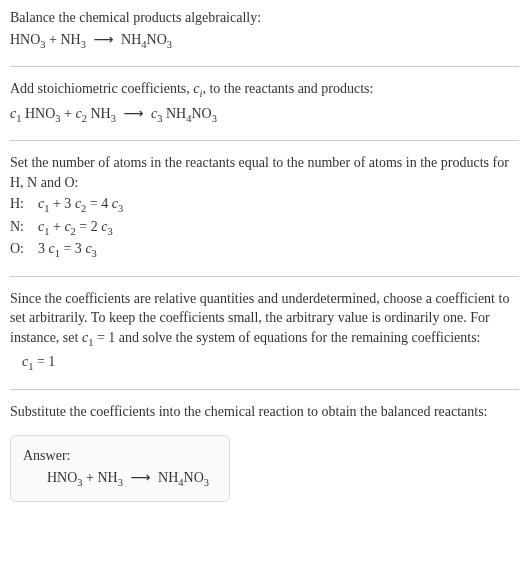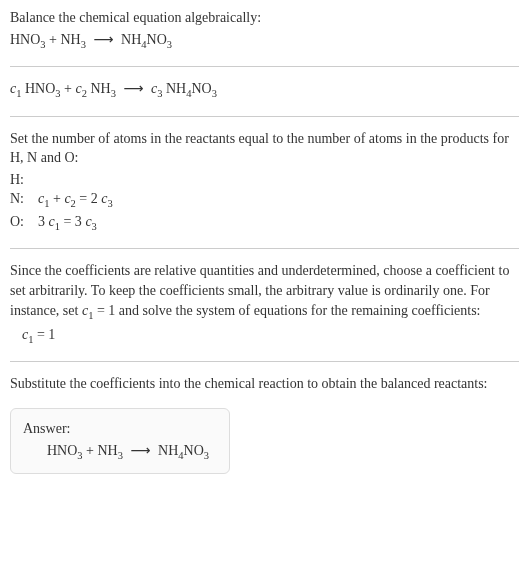--- a/index.html
+++ b/index.html
@@ -66,45 +66,49 @@
     .answer-equation {
       padding-left: 24px;
     }
   </style>
 </head>
 <body>
 
 
 
 <div class="section">
-  <div>Balance the chemical equation algebraically:</div>
+  <div>Balance the chemical products algebraically:</div>
   <div class="equation">
     <span><span>HNO</span><span class="sub">3</span></span><span> + </span><span><span>NH</span><span class="sub">3</span></span>
     <span class="arrow">⟶</span>
     <span><span>NH</span><span class="sub">4</span><span>NO</span><span class="sub">3</span></span>
   </div>
 </div>
 
 <hr class="divider">
 
 <div class="section">
+  <div>
+    <span>Add stoichiometric coefficients, </span><span class="italic">c</span><span class="sub italic">i</span><span>, to the reactants and products:</span>
+  </div>
   <div class="equation">
     <span class="italic">c</span><span class="sub">1</span><span> HNO</span><span class="sub">3</span><span> + </span><span class="italic">c</span><span class="sub">2</span><span> NH</span><span class="sub">3</span>
     <span class="arrow">⟶</span>
     <span class="italic">c</span><span class="sub">3</span><span> NH</span><span class="sub">4</span><span>NO</span><span class="sub">3</span>
   </div>
 </div>
 
 <hr class="divider">
 
 <div class="section">
   <div>Set the number of atoms in the reactants equal to the number of atoms in the products for H, N and O:</div>
   <div class="atom-table">
     <div class="atom-row">
       <span class="atom-label">H:</span>
+      <span><span class="italic">c</span><span class="sub">1</span><span> + 3 </span><span class="italic">c</span><span class="sub">2</span><span> = 4 </span><span class="italic">c</span><span class="sub">3</span></span>
     </div>
     <div class="atom-row">
       <span class="atom-label">N:</span>
       <span><span class="italic">c</span><span class="sub">1</span><span> + </span><span class="italic">c</span><span class="sub">2</span><span> = 2 </span><span class="italic">c</span><span class="sub">3</span></span>
     </div>
     <div class="atom-row">
       <span class="atom-label">O:</span>
       <span><span>3 </span><span class="italic">c</span><span class="sub">1</span><span> = 3 </span><span class="italic">c</span><span class="sub">3</span></span>
     </div>
   </div>

